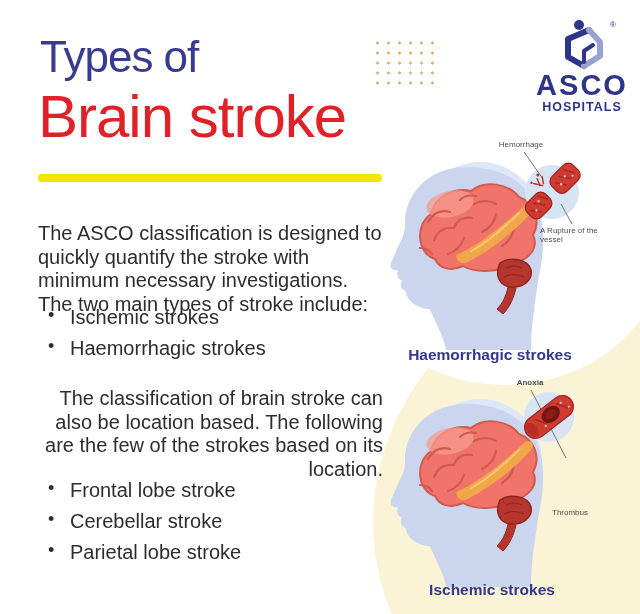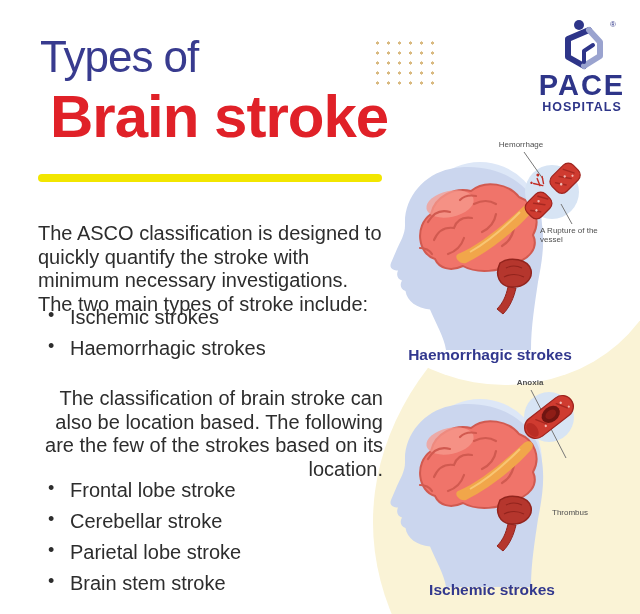--- a/index.html
+++ b/index.html
@@ -8,21 +8,21 @@
     overflow:hidden; font-family:"Liberation Sans","DejaVu Sans",sans-serif;
   }
   
   .cream-blob{position:absolute; left:373px; top:222px; width:775px; height:600px;
     border-radius:50%; background:#faf3d6;}
   .white-blob{position:absolute; left:345px; top:105px; width:320px; height:280px;
     border-radius:50%; background:#ffffff;}
   
   .title1{position:absolute; left:40px; top:32px; font-size:44px; font-weight:normal;
     color:#383b8f; letter-spacing:-1px;}
-  .title2{position:absolute; left:50px; top:82px; font-size:60px; font-weight:bold;
+  .title2{position:absolute; left:38px; top:82px; font-size:60px; font-weight:normal;
     color:#e02128; letter-spacing:-1px;}
   .yellow-bar{position:absolute; left:38px; top:174px; width:344px; height:8px;
     border-radius:4px; background:#f2e600;}
   .dots-grid{position:absolute; left:372px; top:38px; width:66px; height:48px;
     background-image:radial-gradient(#d9b97f 1.6px, transparent 1.8px);
     background-size:11px 10px;}
   
   .logo{position:absolute; left:532px; top:18px; width:100px; text-align:center;}
   .logo-iconwrap{position:relative; height:52px;}
   .logo-reg{position:absolute; right:16px; top:2px; font-size:8px; color:#2e3589;}
@@ -101,35 +101,34 @@
   <div class="logo">
     <div class="logo-iconwrap">
       <svg width="100" height="52" viewBox="0 0 100 52">
         <circle cx="47" cy="7" r="5" fill="#2e3589"></circle>
         <path d="M 57,12 L 36,21 L 36,39 L 52,48" fill="none" stroke="#2e3589" stroke-width="6" stroke-linejoin="round" stroke-linecap="round"></path>
         <path d="M 57,12 L 68,24 L 68,38 L 52,48" fill="none" stroke="#9aa3cf" stroke-width="6" stroke-linejoin="round" stroke-linecap="round"></path>
         <path d="M 52,44 L 52,33 L 61,27" fill="none" stroke="#2e3589" stroke-width="4" stroke-linejoin="round" stroke-linecap="round"></path>
       </svg>
       <span class="logo-reg">®</span>
     </div>
-    <div class="logo-name">PACE</div>
+    <div class="logo-name">ASCO</div>
     <div class="logo-sub">HOSPITALS</div>
   </div>
 
   <div class="para p1">The ASCO classification is designed to quickly quantify the stroke with minimum necessary investigations. The two main types of stroke include:</div>
   <ul class="blist l1">
     <li>Ischemic strokes</li>
     <li>Haemorrhagic strokes</li>
   </ul>
   <div class="para p2">The classification of brain stroke can also be location based. The following are the few of the strokes based on its location.</div>
   <ul class="blist l2">
     <li>Frontal lobe stroke</li>
     <li>Cerebellar stroke</li>
     <li>Parietal lobe stroke</li>
-    <li>Brain stem stroke</li>
   </ul>
 
   <div class="illus illus1">
     <svg width="255" height="240" viewBox="0 0 255 240">
       <use href="#headbrain" x="5" y="28" width="160" height="190"></use>
       <circle cx="167" cy="60" r="27" fill="#d7e4f4"></circle>
       <line x1="139" y1="20" x2="158" y2="47" stroke="#777" stroke-width="1"></line>
       <line x1="176" y1="72" x2="187" y2="92" stroke="#777" stroke-width="1"></line>
       <g transform="translate(167,60) rotate(-45)">
         <rect x="-32" y="-10" width="26" height="20" rx="7" fill="#cf3b30" stroke="#9e241e" stroke-width="1.2"></rect>

